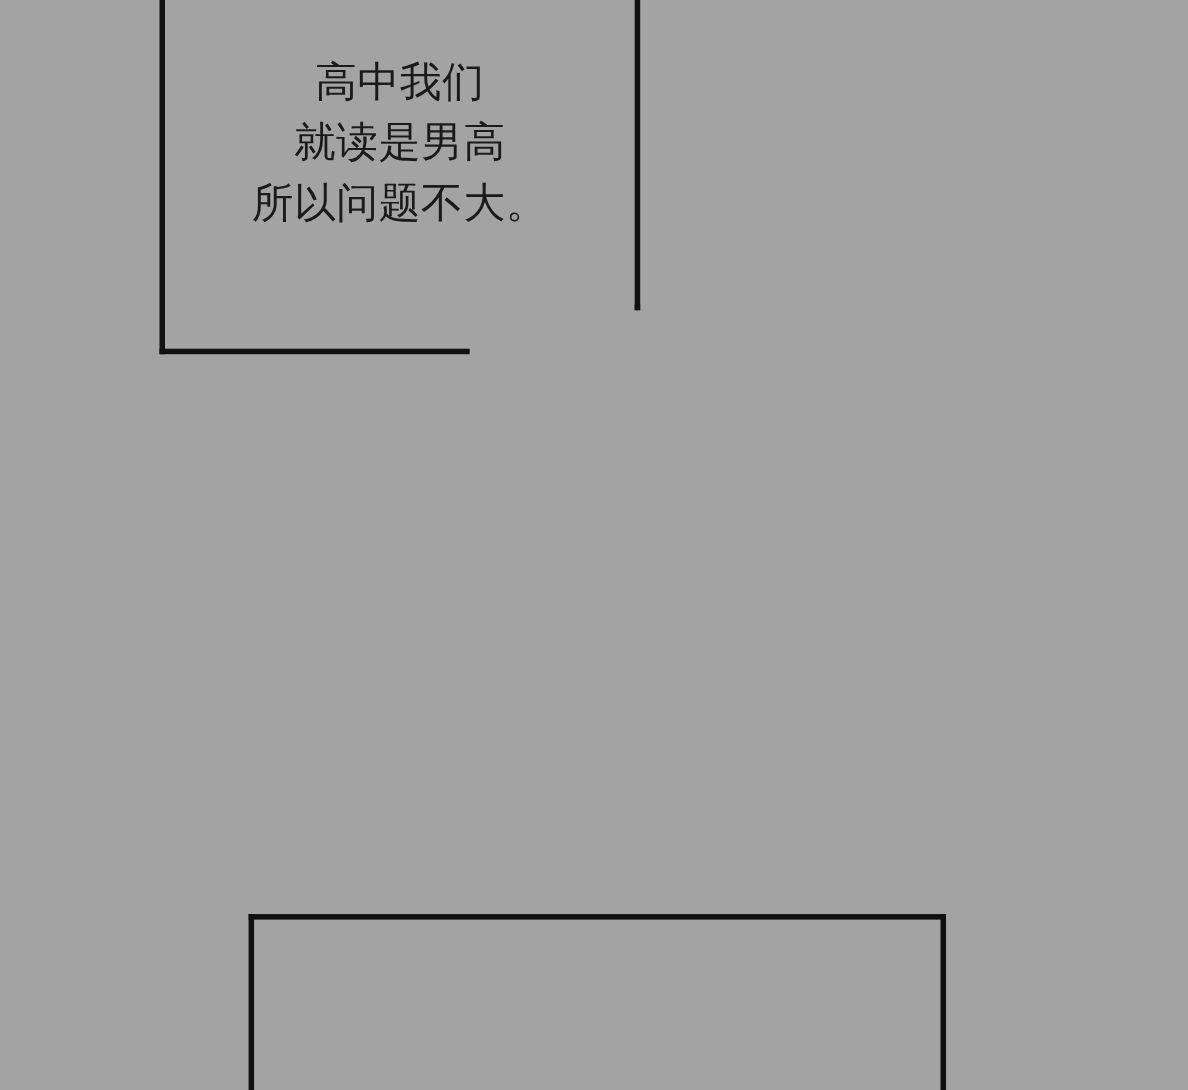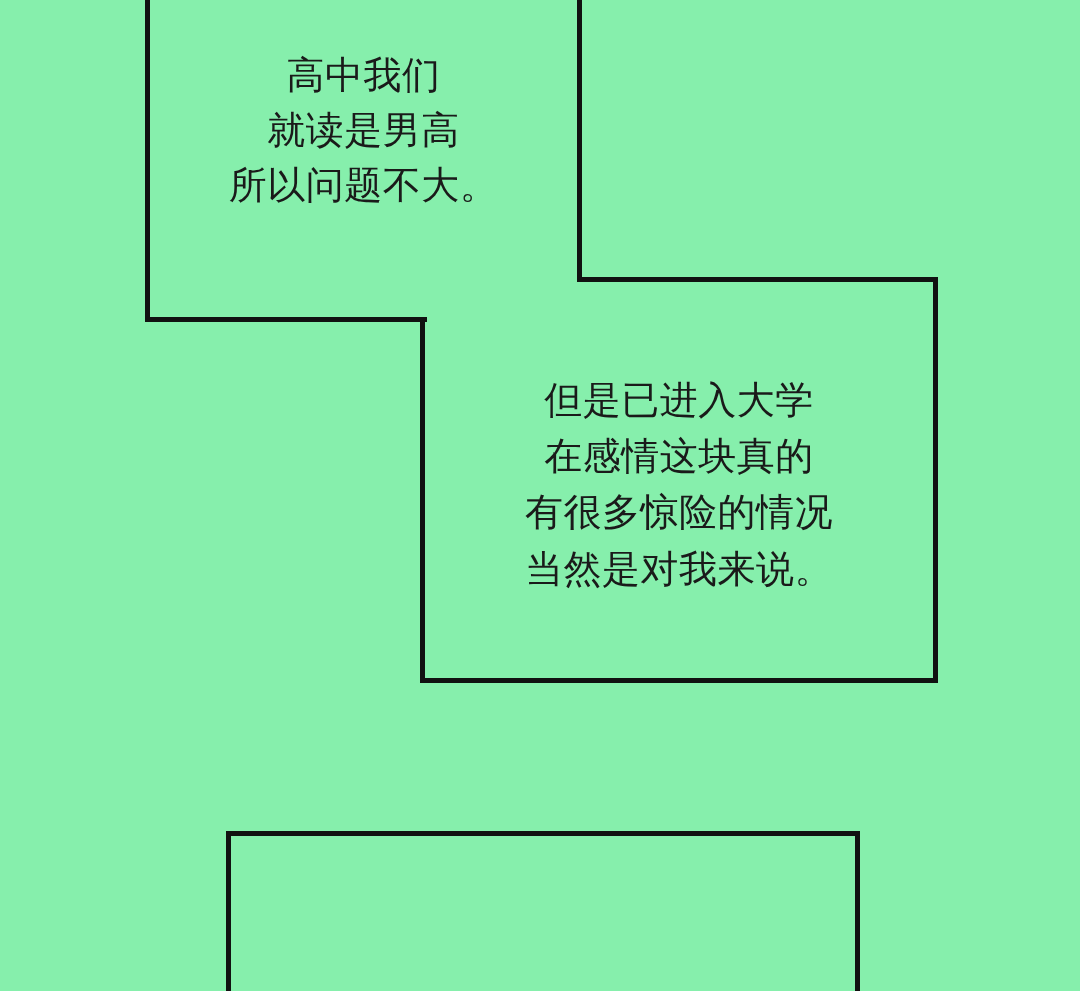--- a/index.html
+++ b/index.html
@@ -182,42 +182,32 @@
     color: #1a1a1a;
     font-size: 36px;
     line-height: 1.3;
     letter-spacing: 0.5px;
     opacity: 0.35;
   }
 </style>
 </head>
 <body>
 
-<div id="page-root" style="background: #86efac;">
+<div id="page-root" style="background: #a3a3a3;">
 
   <div class="panel-1">
     <div class="p1-border-left" style="background: rgb(17, 17, 17);"></div>
     <div class="p1-border-right" style="background: rgb(17, 17, 17);"></div>
     <div class="p1-border-bottom" style="background: rgb(17, 17, 17);"></div>
     <div class="p1-notch-step" style="background: rgb(17, 17, 17);"></div>
     <div class="bubble-text" style="color: rgb(26, 26, 26);">高中我们
 就读是男高
 所以问题不大。</div>
   </div>
 
-  <div class="panel-2">
-    <div class="p2-border-top" style="background: rgb(17, 17, 17);"></div>
-    <div class="p2-border-left" style="background: rgb(17, 17, 17);"></div>
-    <div class="p2-border-right" style="background: rgb(17, 17, 17);"></div>
-    <div class="p2-border-bottom" style="background: rgb(17, 17, 17);"></div>
-    <div class="bubble-text" style="color: rgb(26, 26, 26);">但是已进入大学
-在感情这块真的
-有很多惊险的情况
-当然是对我来说。</div>
-  </div>
 
   <div class="panel-3">
     <div class="p3-border-top" style="background: rgb(17, 17, 17);"></div>
     <div class="p3-border-left" style="background: rgb(17, 17, 17);"></div>
     <div class="p3-border-right" style="background: rgb(17, 17, 17);"></div>
     <div class="p3-clipped-text" style="color: rgb(26, 26, 26);">在我面前你们都是垃圾</div>
   </div>
 
 </div>
 

